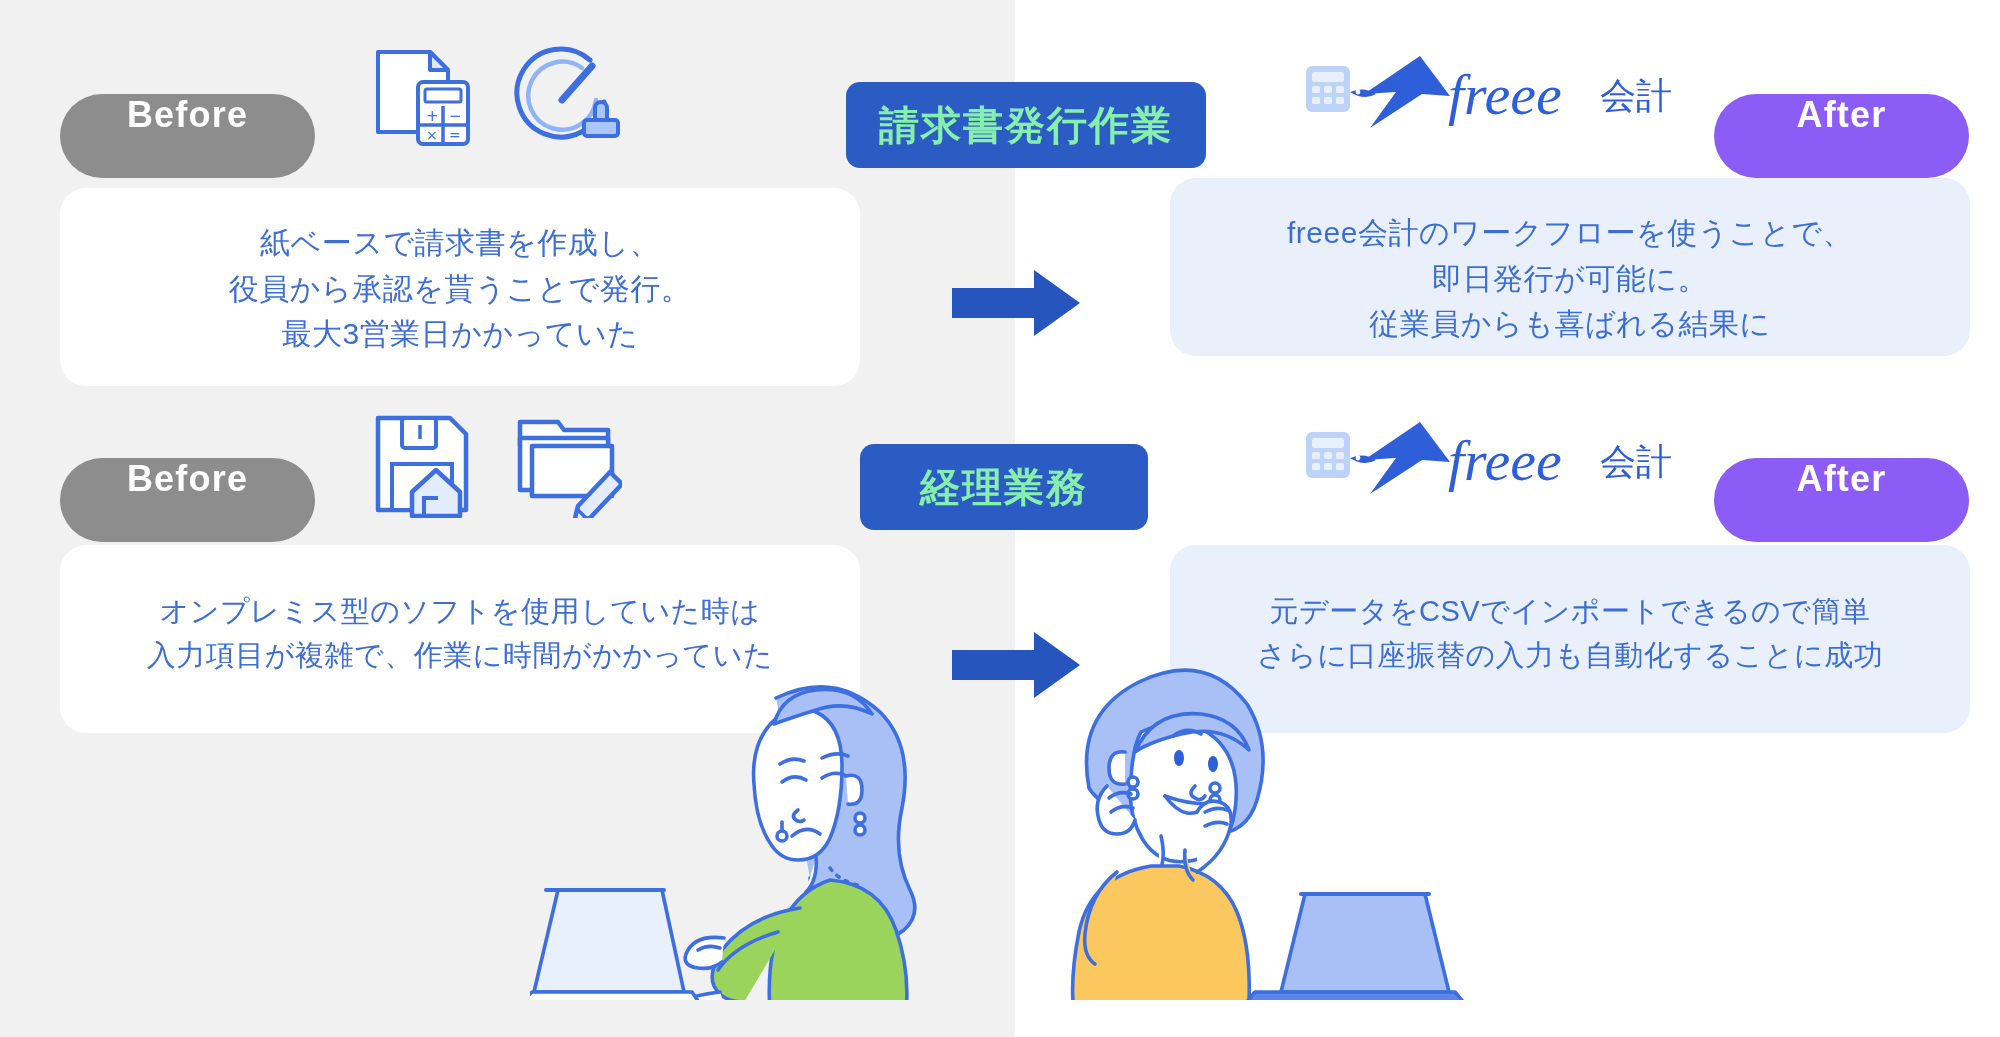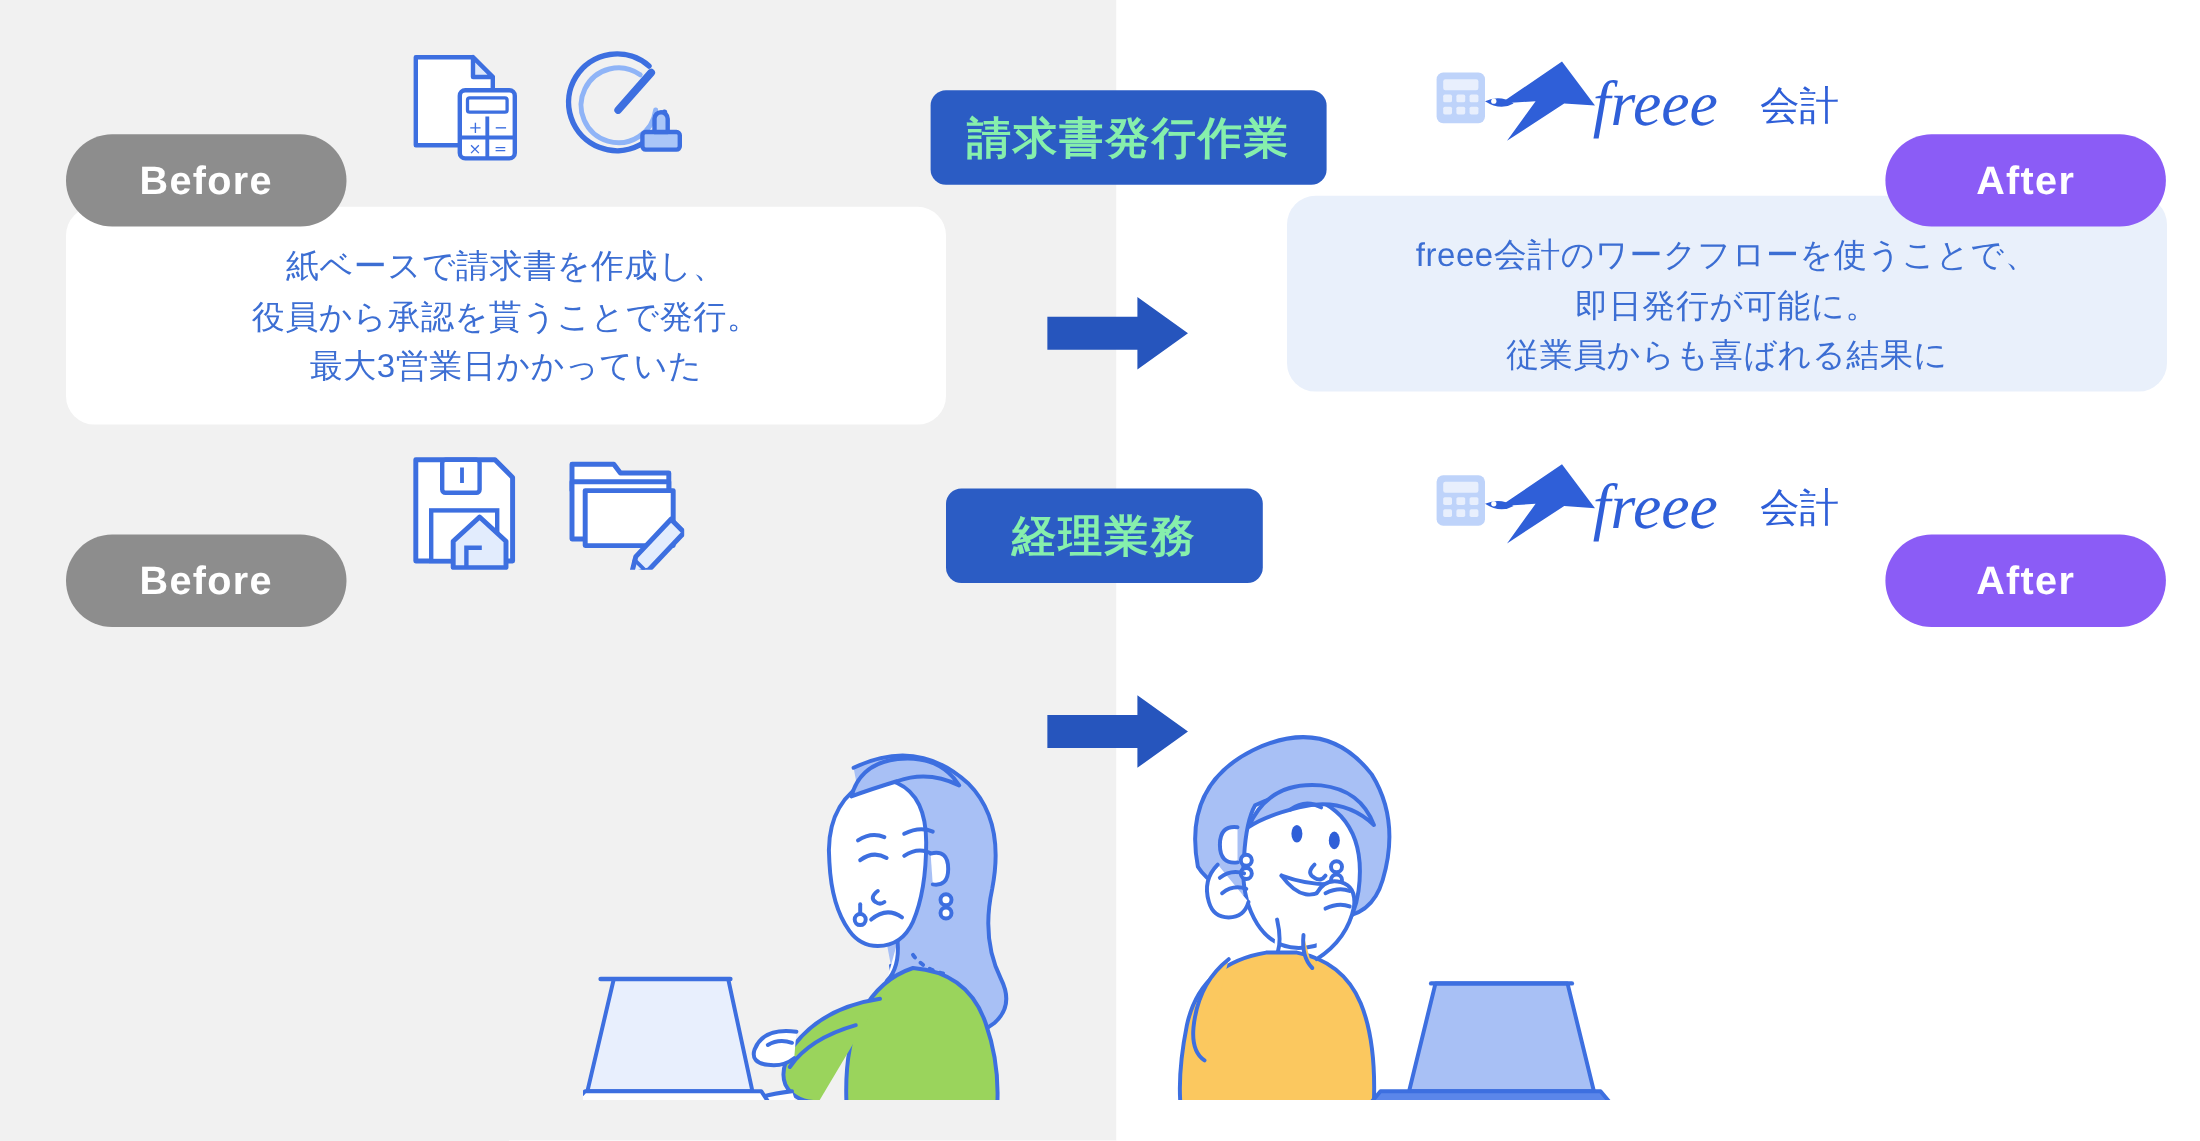--- a/index.html
+++ b/index.html
@@ -28,28 +28,27 @@
     font-size:30px;
     line-height:1.52;
     letter-spacing:.5px;
     white-space:pre-line;
     font-family:"Liberation Sans","DejaVu Sans",sans-serif;
   }
 
   
   .pill{
     position:absolute;
-    display:flex;align-items:center;justify-content:center;
+    display:flex;align-items:flex-start;justify-content:center;
     border-radius:999px;
     color:#ffffff;
     font-weight:bold;
     font-size:36px;
     letter-spacing:1.2px;
     z-index:6;
-    margin-top:28px;
   }
   .pill-before{background:#8d8d8d;}
   .pill-after{background:#8b5cf6;}
 
   
   .center-label{
     position:absolute;
     display:flex;align-items:center;justify-content:center;
     background:#2b5cc4;
     color:#86efac;
@@ -147,21 +146,29 @@
       <text x="300" y="56" font-size="36" fill="#2f5fd8" font-family="DejaVu Sans, sans-serif">会計</text>
     </svg>
   </div>
 
   <div class="arrow" style="left:952px;top:268px;width:128px;height:70px;">
     <svg viewBox="0 0 128 70" width="128" height="70">
       <path d="M0 20 H82 V2 L128 35 L82 68 V50 H0 Z" fill="#2655bd"></path>
     </svg>
   </div>
 
-
+  <div class="card card-left" style="left:60px;top:545px;width:800px;height:188px;">
+    <div class="card-text" style="padding-top:44px;font-size:29px;">オンプレミス型のソフトを使用していた時は
+入力項目が複雑で、作業に時間がかかっていた</div>
+  </div>
+
+  <div class="card card-right" style="left:1170px;top:545px;width:800px;height:188px;">
+    <div class="card-text" style="padding-top:44px;font-size:29px;">元データをCSVでインポートできるので簡単
+さらに口座振替の入力も自動化することに成功</div>
+  </div>
 
   <div class="pill pill-before" style="left:60px;top:458px;width:255px;height:84px;">
     <span>Before</span>
   </div>
 
   <div class="pill pill-after" style="left:1714px;top:458px;width:255px;height:84px;">
     <span>After</span>
   </div>
 
   <div class="center-label" style="left:860px;top:424px;width:288px;height:86px;font-family:Liberation Serif, serif;">

